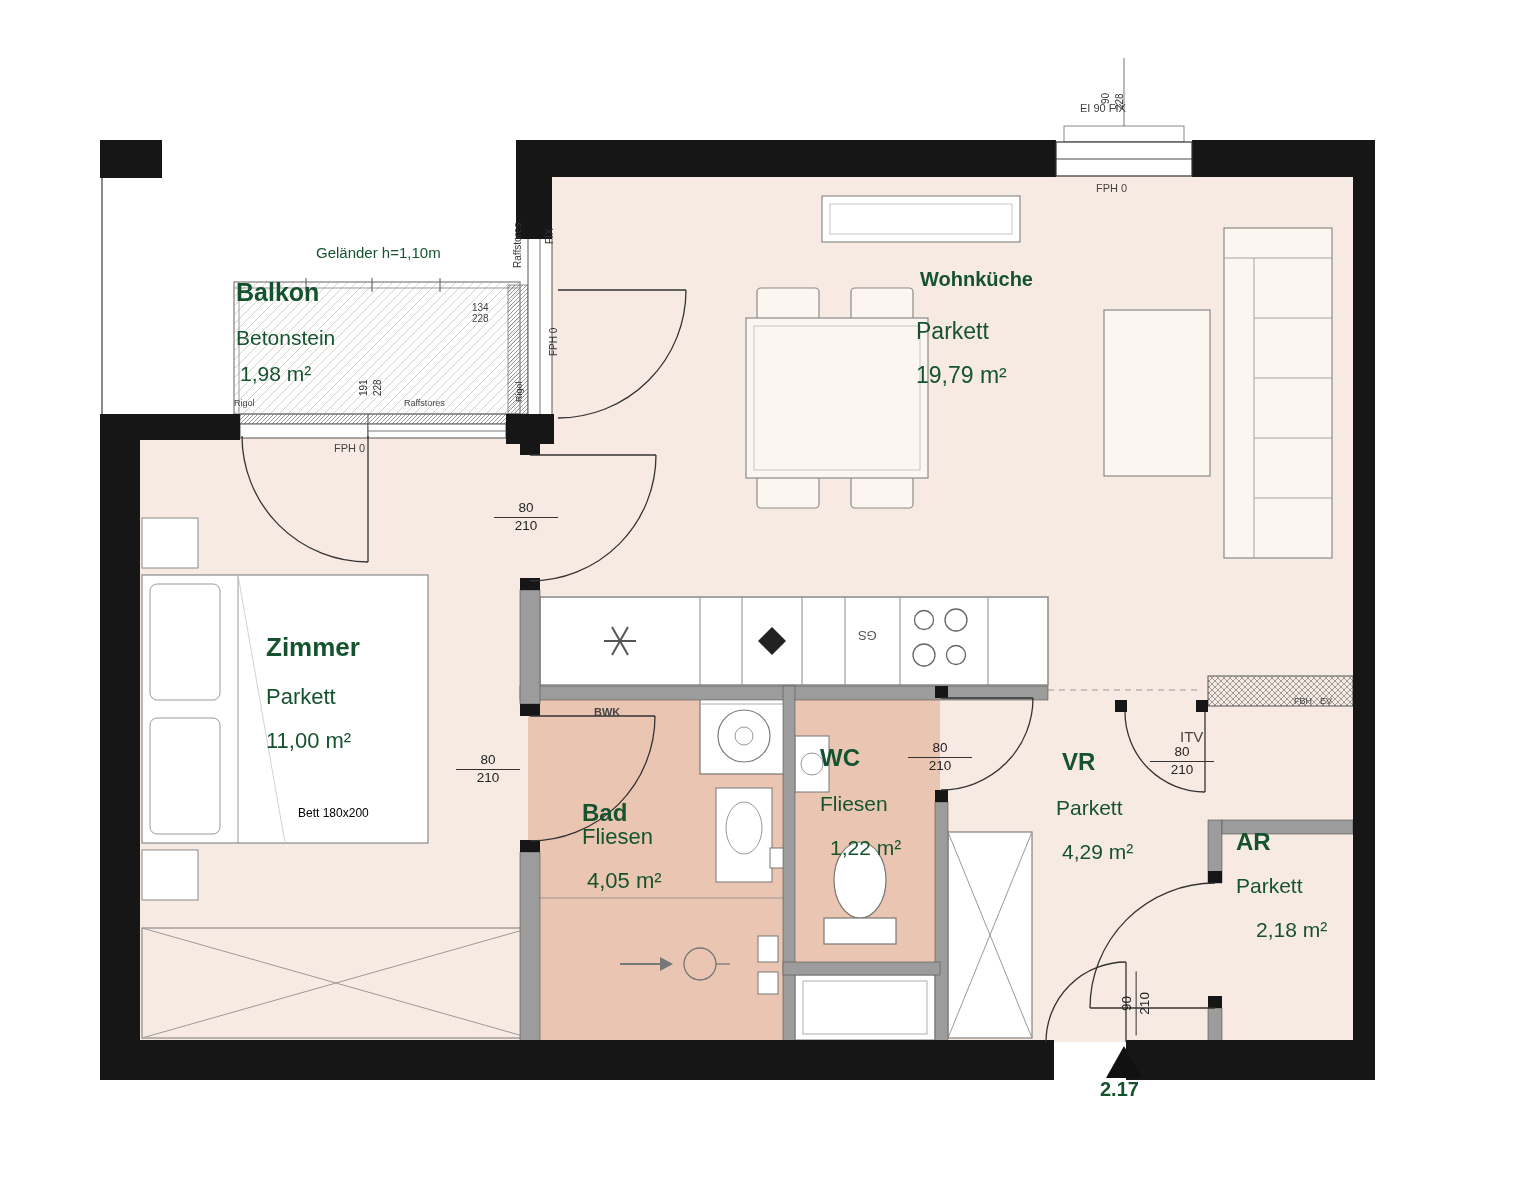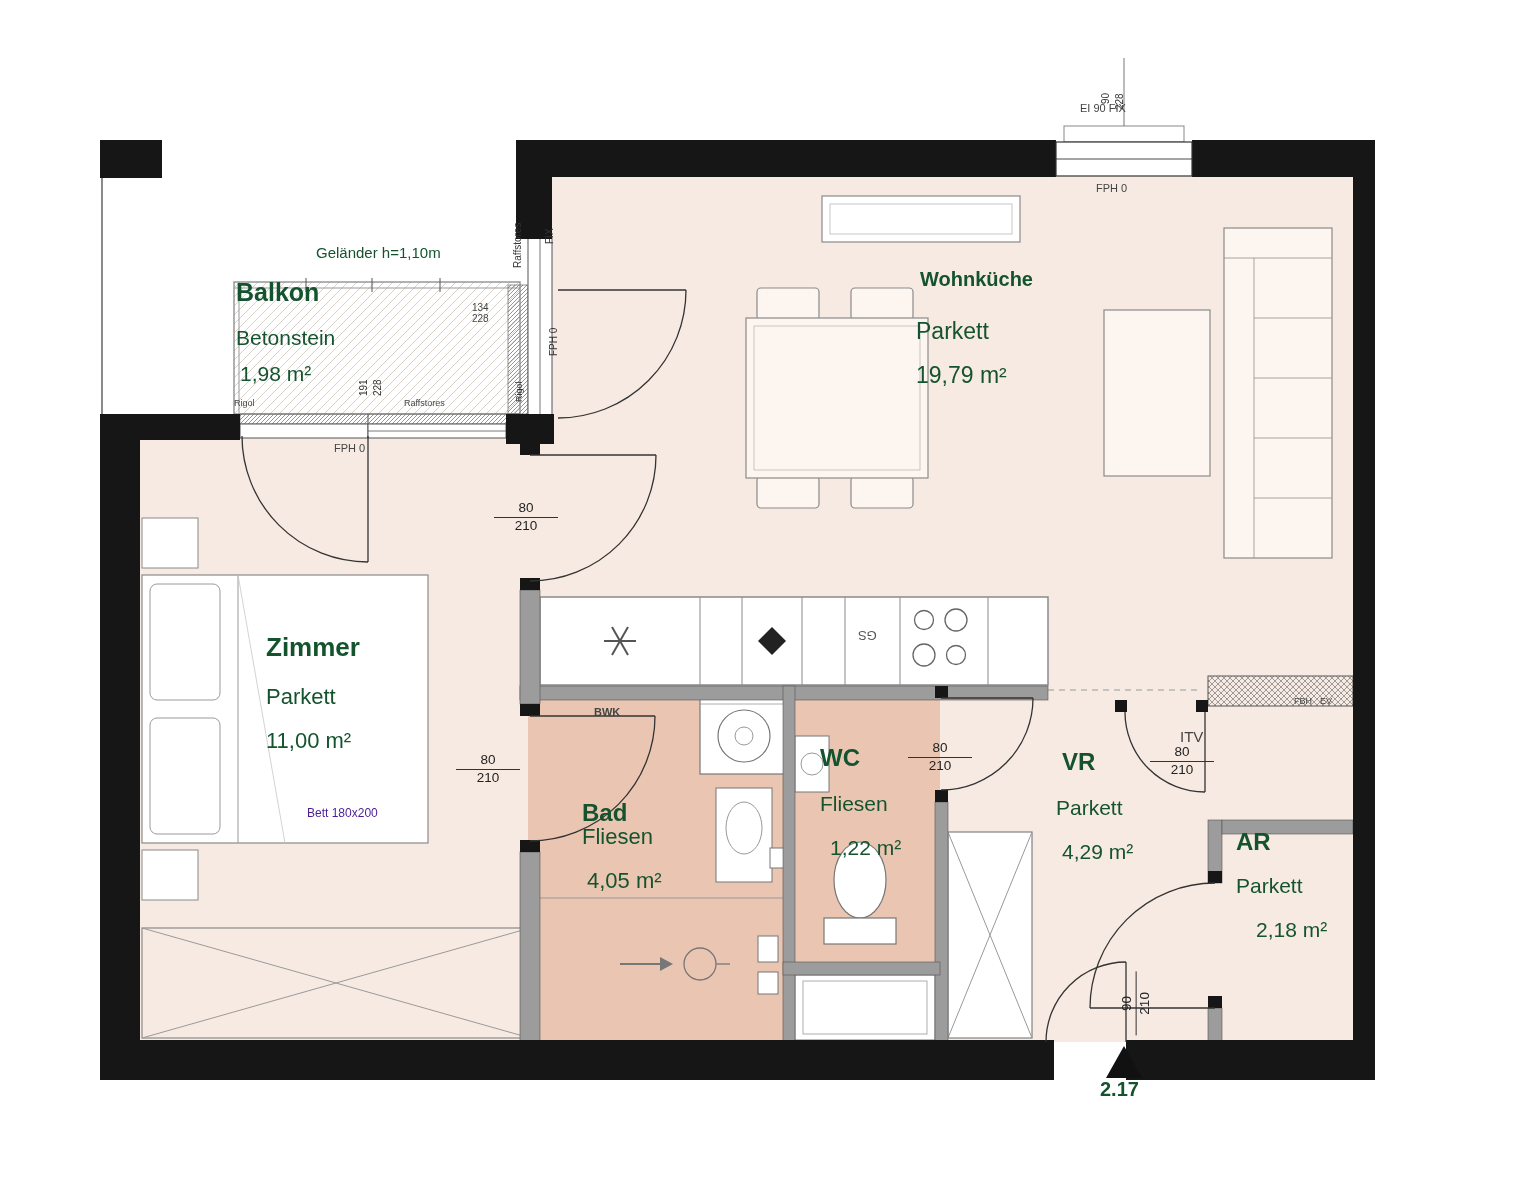--- a/index.html
+++ b/index.html
@@ -1,21 +1,21 @@
 <!DOCTYPE html>
 <html><head>
 <meta charset="utf-8">
 <style>
   html,body{margin:0;padding:0;background:#ffffff;}
   #plan{position:relative;width:1536px;height:1201px;background:#fff;overflow:hidden;
         font-family:"Liberation Sans",sans-serif;color:#111;}
   #plan svg{position:absolute;left:0;top:0;}
   .lab{position:absolute;white-space:nowrap;color:#14532d;}
   .b{font-weight:bold;}
-  .grey{color:#4c1d95;margin-left:9px;}
+  .grey{color:#000000;}
   .mid{color:#444;}
   .vlab{position:absolute;transform:rotate(-90deg);transform-origin:left top;
         font-size:10px;color:#333;white-space:nowrap;}
   .gs{transform:rotate(180deg);color:#555;}
   .doorlbl{position:absolute;width:64px;font-size:13.5px;color:#222;text-align:center;line-height:1.25;}
   .doorlbl .t{display:block;border-bottom:1.5px solid #333;}
   .doorlbl .bt{display:block;}
   .rot{transform:rotate(-90deg);}
 </style>
 </head>

